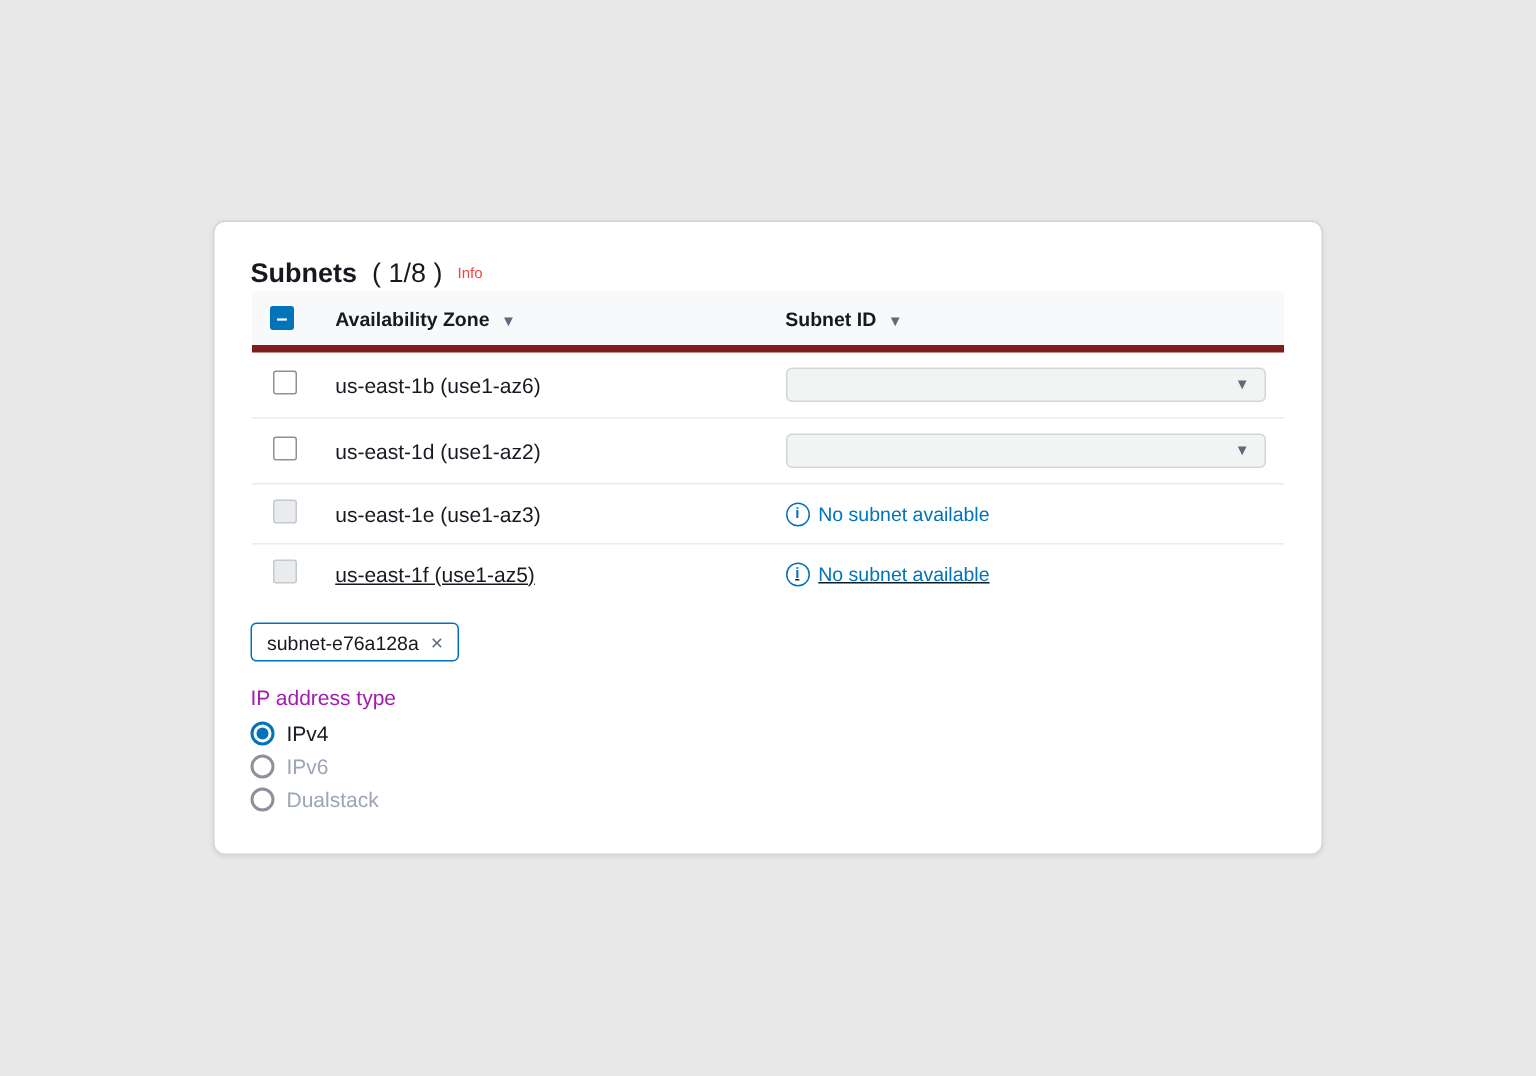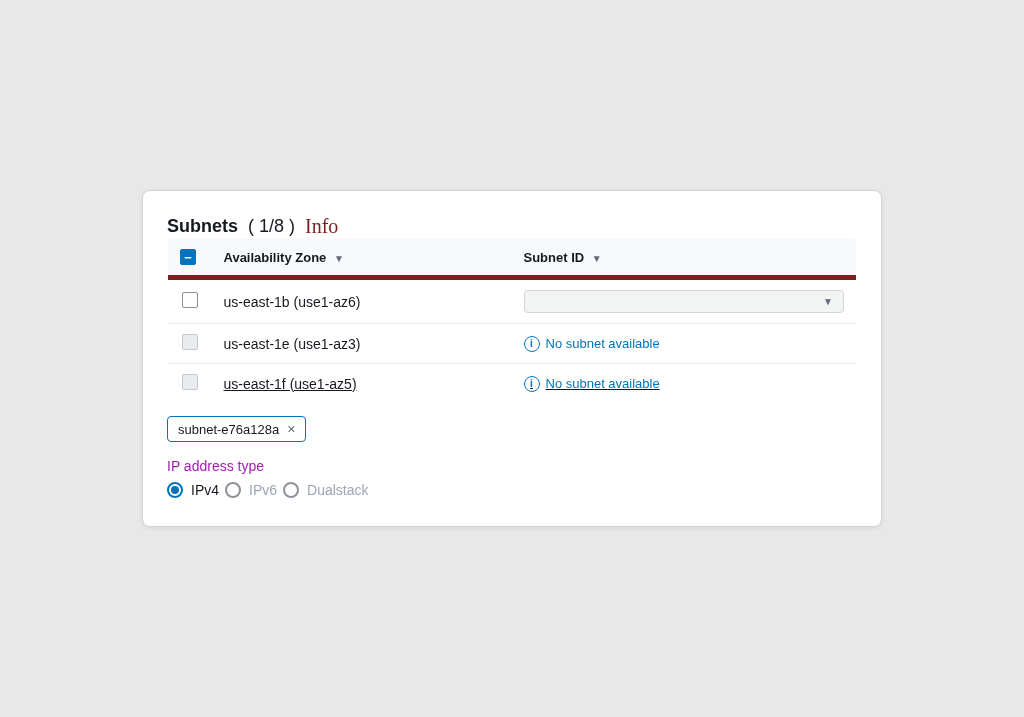--- a/index.html
+++ b/index.html
@@ -30,25 +30,24 @@
       font-size: 18px;
       font-weight: 700;
       color: #16191f;
     }
     .card-count {
       font-size: 18px;
       font-weight: 400;
       color: #16191f;
     }
     .info-link {
-      color: #7f1d1d;
-      font-size: 20px;
+      color: #ef4444;
+      font-size: 10px;
       text-decoration: none;
       font-weight: 400;
-      font-family: Liberation Serif, serif;
     }
 
     
     .subnet-table {
       width: 100%;
       border-collapse: collapse;
       border: 1px solid #d1d5db;
       border-radius: 4px;
       overflow: hidden;
     }
@@ -220,21 +219,21 @@
       margin-top: 16px;
     }
     .ip-label {
       font-size: 14px;
       color: #a21caf;
       font-weight: 400;
       margin-bottom: 8px;
     }
     .radio-group {
       display: flex;
-      flex-direction: row;
+      flex-direction: column;
       gap: 6px;
     }
     .radio-item {
       display: flex;
       align-items: center;
       gap: 8px;
       font-size: 14px;
     }
     .radio-btn {
       width: 16px;
@@ -299,20 +298,29 @@
         <th class="th-subnet">
           <span>Subnet ID</span>
           <span class="filter-icon">▼</span>
         </th>
       </tr>
     </thead>
     <tbody id="table-body">
         <tr>
           <td class="td-checkbox"><div class="check-box"></div></td>
           <td><span>us-east-1b (use1-az6)</span></td>
+          <td>
+            <div class="subnet-dropdown-disabled">
+              <span class="dropdown-arrow">▼</span>
+            </div>
+          </td>
+        </tr>
+        <tr>
+          <td class="td-checkbox"><div class="check-box"></div></td>
+          <td><span>us-east-1d (use1-az2)</span></td>
           <td>
             <div class="subnet-dropdown-disabled">
               <span class="dropdown-arrow">▼</span>
             </div>
           </td>
         </tr>
         <tr>
           <td class="td-checkbox"><div class="check-box disabled"></div></td>
           <td><span>us-east-1e (use1-az3)</span></td>
           <td>

